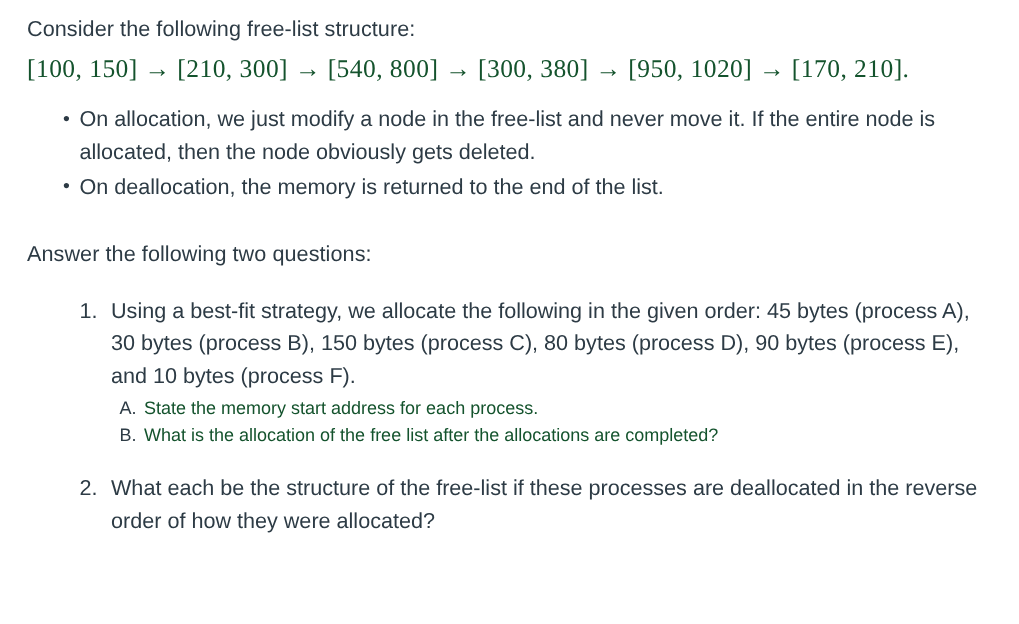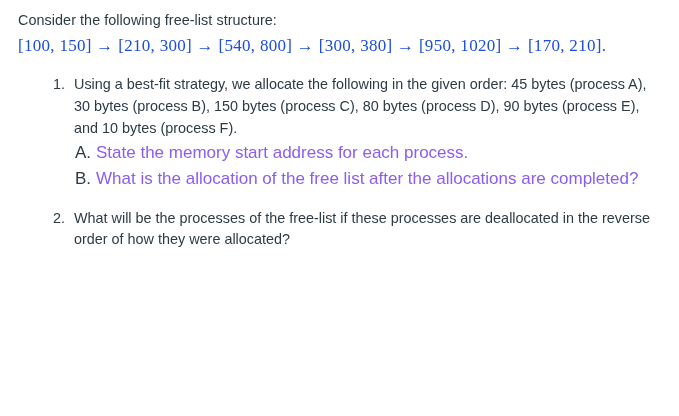--- a/index.html
+++ b/index.html
@@ -29,21 +29,21 @@
     margin: 0;
     letter-spacing: 0.05px;
   }
   .lead {
     margin-bottom: 2px;
   }
   .mathline {
     font-family: "Liberation Serif", "DejaVu Serif", serif;
     font-size: 17px;
     line-height: 1.45;
-    color: #1d4ed8;
+    color: #14532d;
     margin: 2px 0 0 0;
     white-space: nowrap;
     letter-spacing: 0.3px;
   }
   .assume {
     margin-top: 22px;
   }
   ul.bullets {
     margin: 12px 0 0 0;
     padding: 0 0 0 26px;
@@ -97,23 +97,23 @@
   }
   ol.sublist {
     margin: 0;
     padding: 0;
     list-style: none;
     counter-reset: subitem;
   }
   ol.sublist > li.subitem {
     position: relative;
     counter-increment: subitem;
-    font-size: 17px;
+    font-size: 12px;
     line-height: 1.52;
-    color: #8b5cf6;
+    color: #14532d;
     padding-left: 22px;
     margin: 0;
   }
   ol.sublist > li.subitem::before {
     content: counter(subitem, upper-alpha) ".";
     position: absolute;
     left: 0;
     top: 0;
     width: 17px;
     text-align: right;
@@ -124,28 +124,33 @@
 </head>
 <body>
 
 <div class="page">
 
   <p class="para lead">Consider the following free-list structure:</p>
 
   <p class="mathline">[100, 150] → [210, 300] → [540, 800] → [300, 380] → [950, 1020] → [170, 210].</p>
 
 
+  <ul class="bullets">
+    <li>On allocation, we just modify a node in the free-list and never move it. If the entire node is allocated, then the node obviously gets deleted.</li>
+    <li>On deallocation, the memory is returned to the end of the list.</li>
+  </ul>
 
+  <p class="para answer-lead">Answer the following two questions:</p>
 
   <ol class="qlist">
     <li class="qitem">
       <span class="nowrapseg">Using a best-fit strategy, we allocate the following in the given order: 45 bytes (process A), 30 bytes (process B), 150 bytes (process C), 80 bytes (process D), 90 bytes (process E), and 10 bytes (process F).</span>
       <ol class="sublist">
         <li class="subitem">State the memory start address for each process.</li>
         <li class="subitem">What is the allocation of the free list after the allocations are completed?</li>
       </ol>
     </li>
     <li class="qitem">
-      <span class="nowrapseg">What will be the processes of the free-list if these processes are deallocated in the reverse order of how they were allocated?</span>
+      <span class="nowrapseg">What each be the structure of the free-list if these processes are deallocated in the reverse order of how they were allocated?</span>
     </li>
   </ol>
 
 </div>
 
 </body></html>

